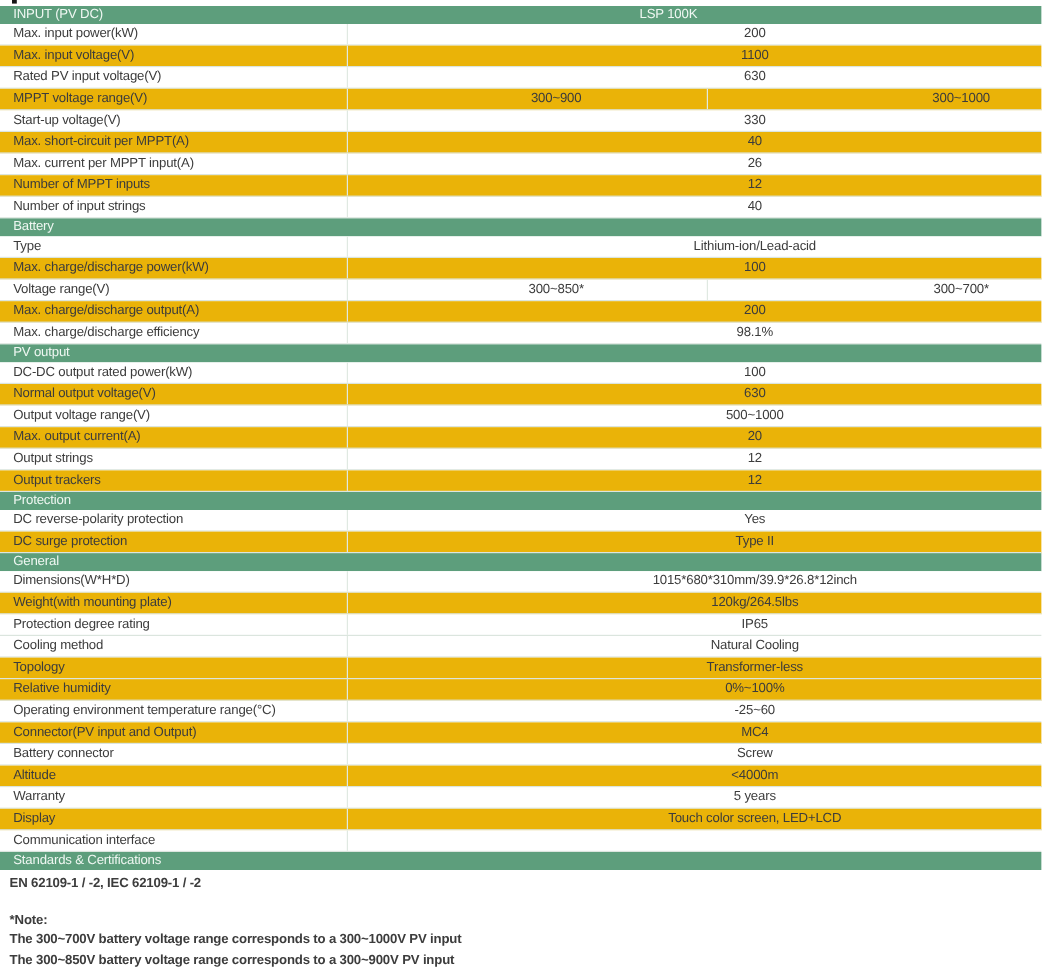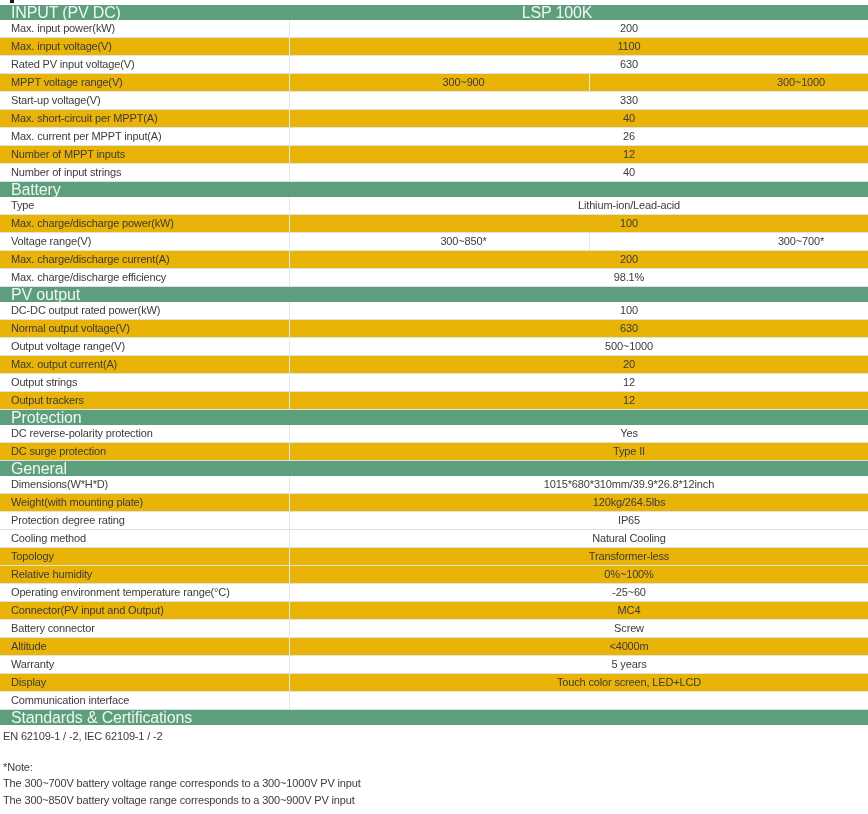--- a/index.html
+++ b/index.html
@@ -13,42 +13,42 @@
     overflow:hidden;
   }
   .top-strip{height:5px;position:relative;background:#ffffff;}
   .cut-mark{position:absolute;left:10px;top:0;width:4px;height:3px;background:#161616;}
 
   .spec-table{width:868px;}
   .sec-header{
     display:grid;grid-template-columns:290px 252px 326px;
     height:15px;align-items:center;
     background:#5d9e7c;color:#eff7f2;
-    font-size:16px;line-height:15px;
+    font-size:11px;line-height:15px;
   }
   .sec-header .h-label{grid-column:1/2;padding-left:11px;white-space:nowrap;}
   .sec-header .h-value{grid-column:2/4;text-align:center;padding-right:44px;}
 
   .row{
     display:grid;grid-template-columns:290px 252px 326px;
     height:18px;align-items:center;
     font-size:11px;line-height:17px;
     box-sizing:border-box;
     border-bottom:1px solid #dbe5de;
     background:#ffffff;
     white-space:nowrap;
     gap:48px;
   }
   .row.alt{background:#eab308;}
   .cell-label{grid-column:1/2;padding-left:11px;border-right:1px solid #e0e9e2;align-self:stretch;display:flex;align-items:center;}
   .cell-merged{grid-column:2/4;text-align:center;padding-right:44px;}
   .cell-v1{grid-column:2/3;text-align:right;border-right:1px solid #e0e9e2;align-self:stretch;display:flex;align-items:center;justify-content:center;}
   .cell-v2{grid-column:3/4;text-align:center;}
 
-  .footer{padding-left:3px;font-size:11px;color:#3c3c3c;}
+  .footer{padding-left:8px;font-size:11px;color:#3c3c3c;font-weight:bold;}
   .cert-line{margin-top:4px;line-height:15px;}
   .note-title{margin-top:15px;line-height:16px;}
   .note-line{line-height:17px;}
 </style>
 </head>
 <body>
 
 <div class="top-strip">
   <div class="cut-mark"></div>
 </div>
@@ -105,21 +105,21 @@
     <div class="row alt">
       <div class="cell-label">Max. charge/discharge power(kW)</div>
       <div class="cell-merged">100</div>
     </div>
     <div class="row">
       <div class="cell-label">Voltage range(V)</div>
       <div class="cell-v1">300~850*</div>
       <div class="cell-v2">300~700*</div>
     </div>
     <div class="row alt">
-      <div class="cell-label">Max. charge/discharge current(A)</div>
+      <div class="cell-label">Max. charge/discharge output(A)</div>
       <div class="cell-merged">200</div>
     </div>
     <div class="row">
       <div class="cell-label">Max. charge/discharge efficiency</div>
       <div class="cell-merged">98.1%</div>
     </div>
     <div class="sec-header">
       <div class="h-label">PV output</div>
     </div>
     <div class="row">

